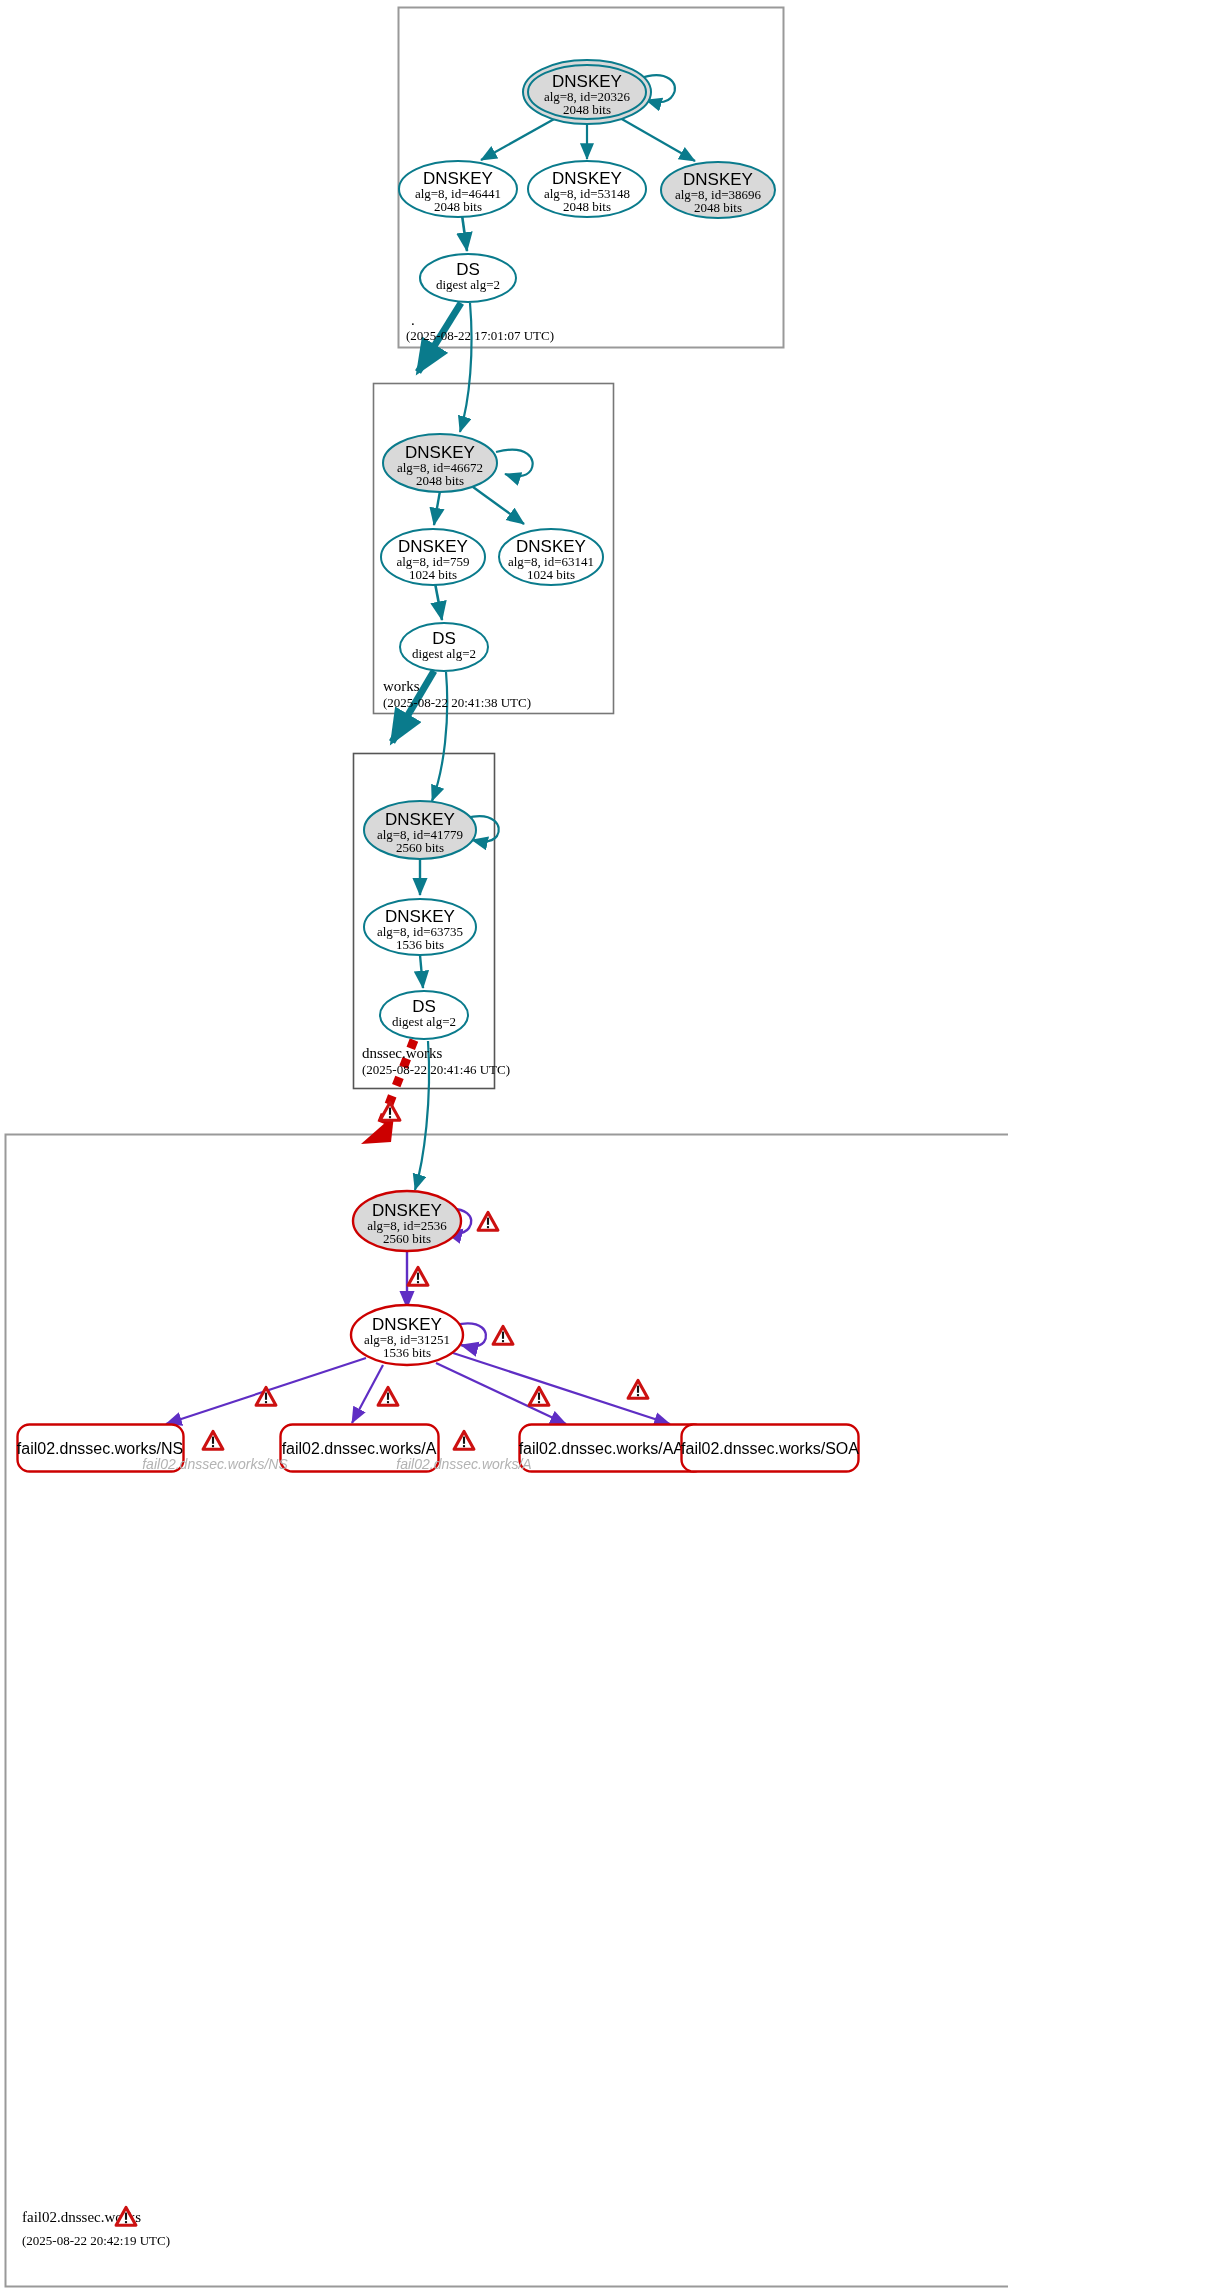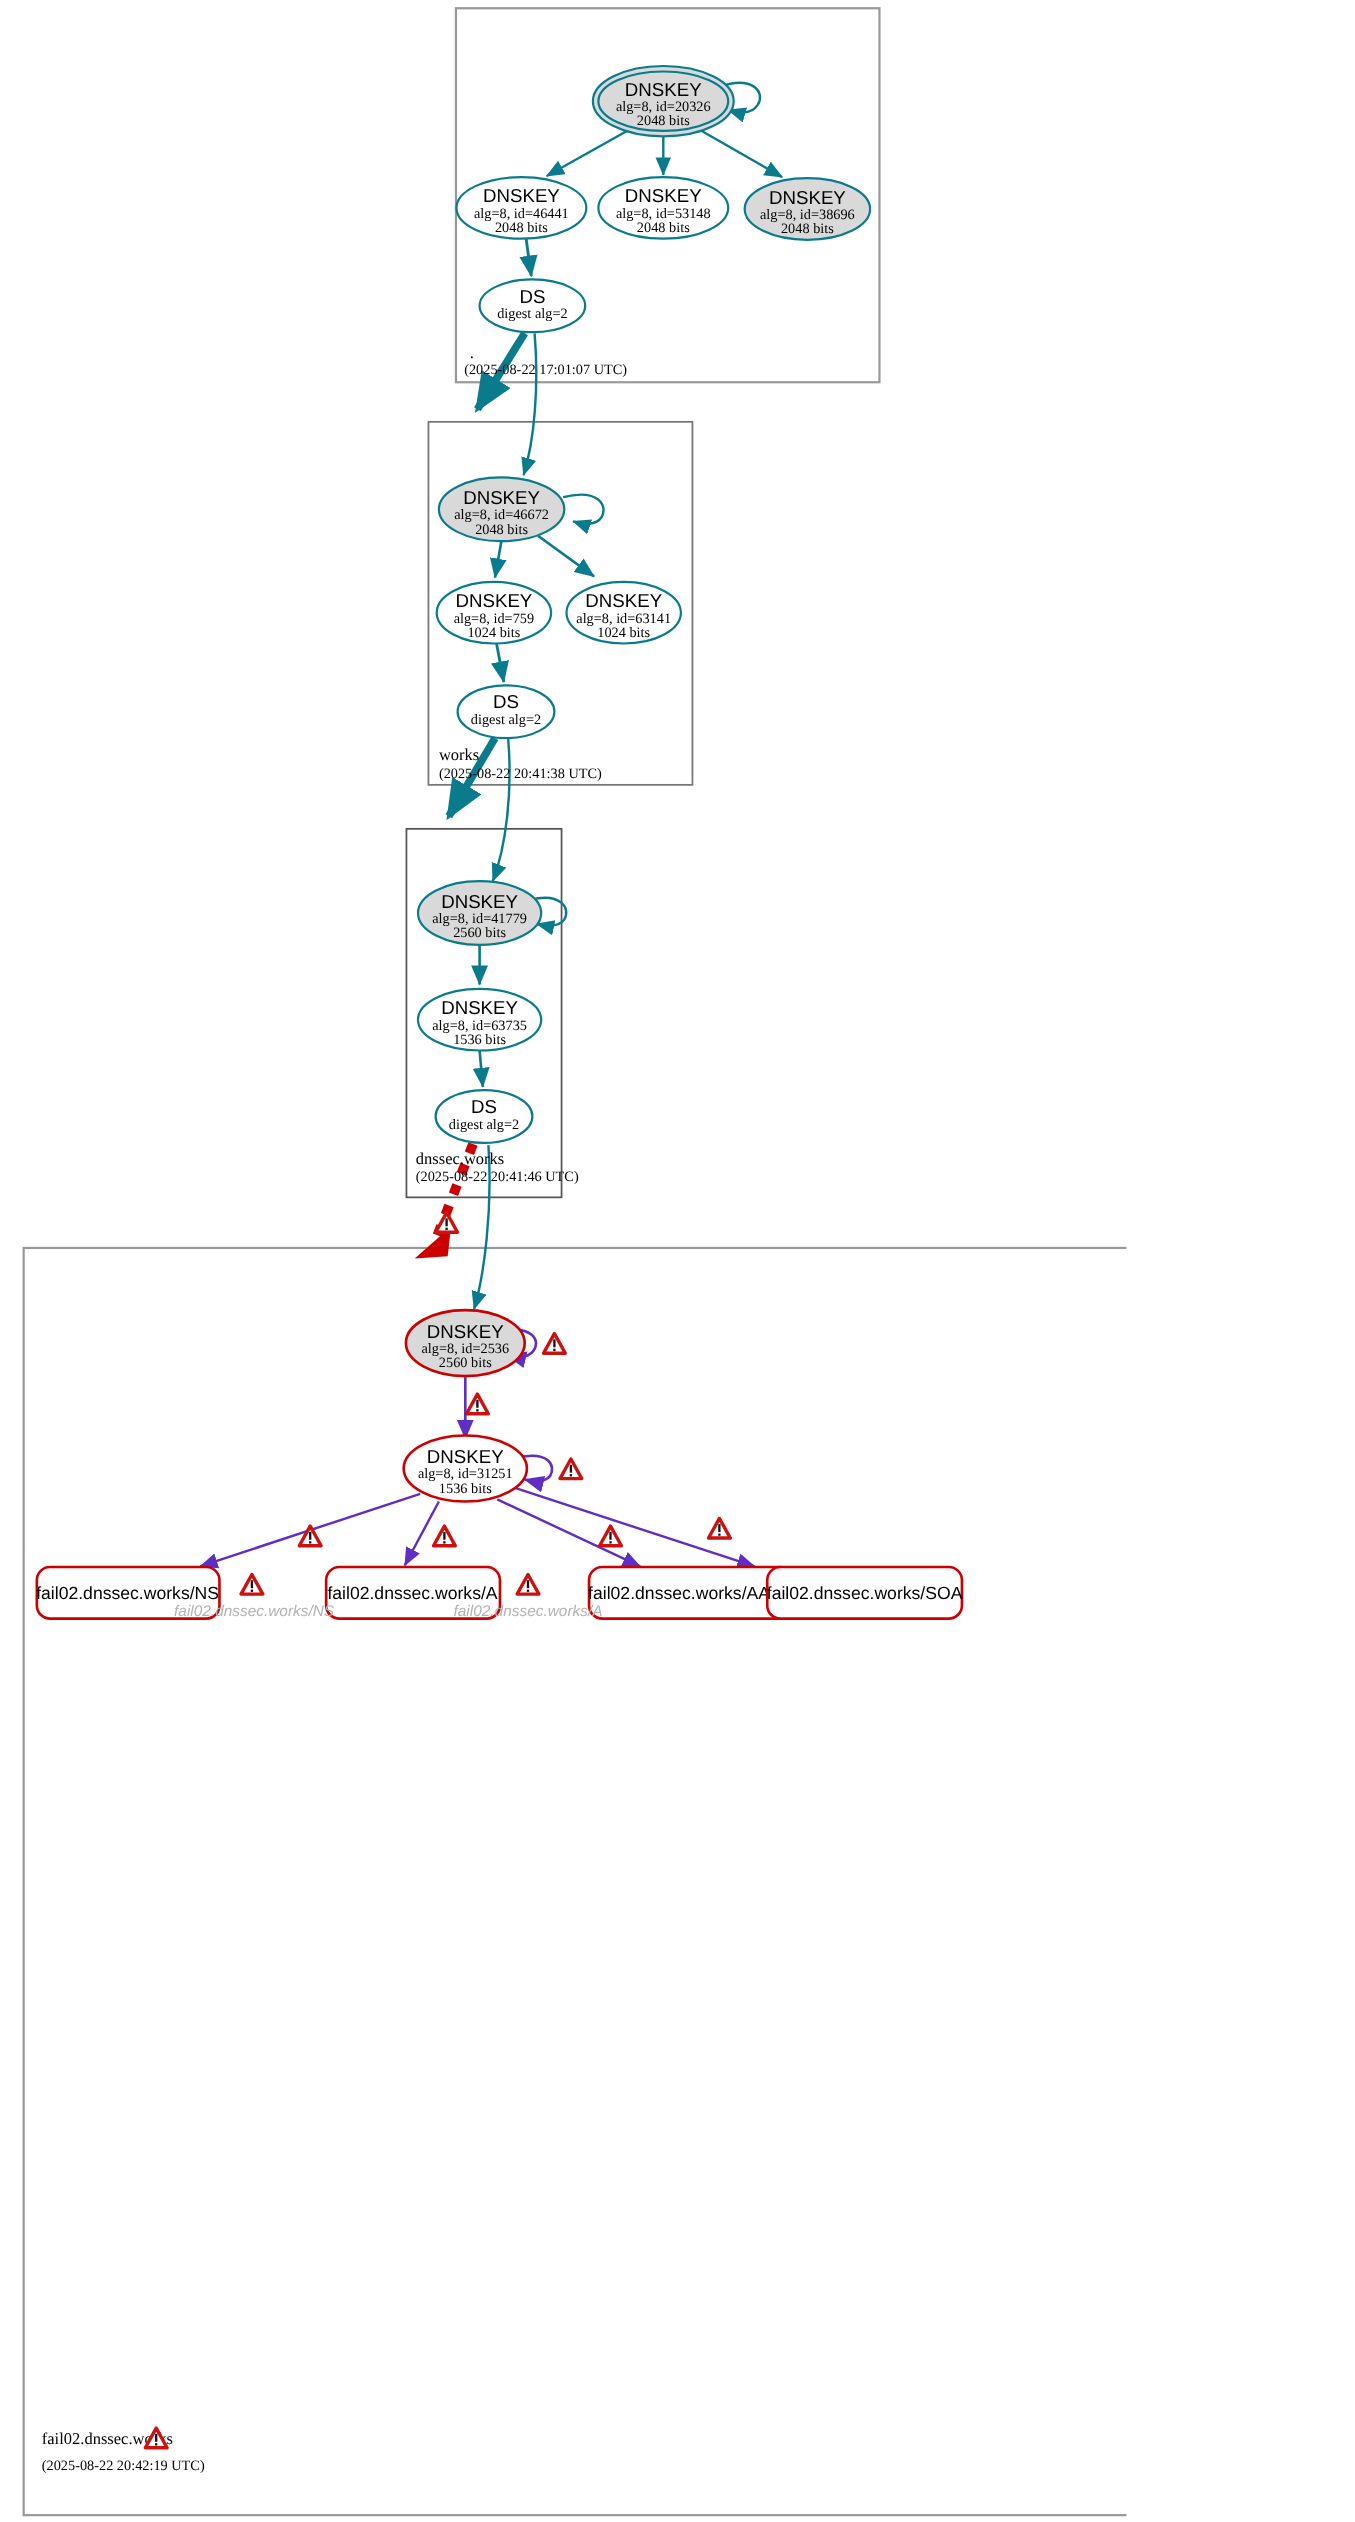--- a/index.html
+++ b/index.html
@@ -1,18 +1,18 @@
 <!DOCTYPE html>
 <html><head>
 <meta charset="utf-8">
 <style>
   html,body{margin:0;padding:0;background:#ffffff;}
   body{width:1232px;height:2293px;position:relative;
        font-family:"Liberation Sans", sans-serif;}
-  #stage{position:absolute;left:16px;top:0;width:1008px;height:2293px;overflow:hidden;}
+  #stage{position:absolute;left:0;top:0;width:1008px;height:2293px;overflow:hidden;}
   svg#graph{position:absolute;left:0;top:0;width:1232px;height:2293px;display:block;}
   text{font-family:"Liberation Sans", sans-serif;}
   .nodetitle{font-family:"Liberation Sans", sans-serif;font-size:17px;fill:#000;}
   .nodesub{font-family:"Liberation Serif", serif;font-size:13px;fill:#000;}
   .zonelabel{font-family:"Liberation Serif", serif;font-size:15px;fill:#000;}
   .zonets{font-family:"Liberation Serif", serif;font-size:13px;fill:#000;}
   .rrlabel{font-family:"Liberation Sans", sans-serif;font-size:16px;fill:#000;}
   .rrghost{font-family:"Liberation Sans", sans-serif;font-style:italic;font-size:14px;fill:#b3b3b3;}
 </style>
 </head>

